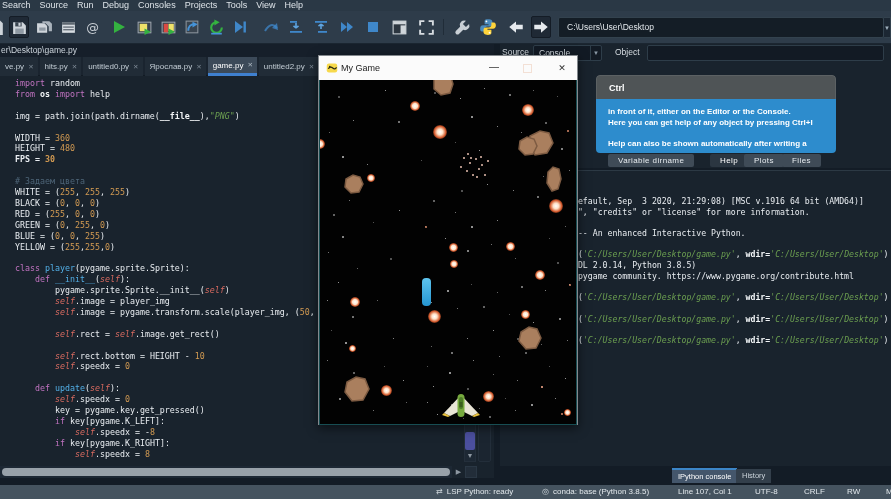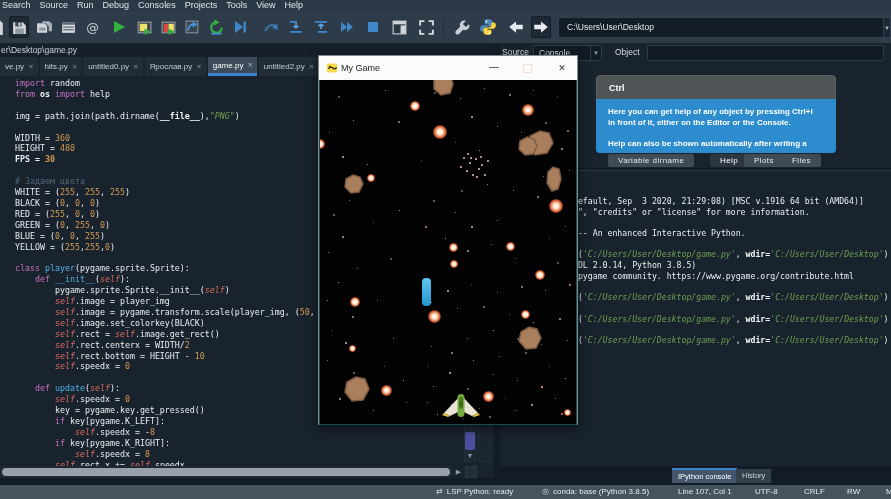--- a/index.html
+++ b/index.html
@@ -300,34 +300,31 @@
         <div class="cl" style="top: 132.8px;"><span class="tk-n">RED = (</span><span class="tk-m">255</span><span class="tk-n">, </span><span class="tk-m">0</span><span class="tk-n">, </span><span class="tk-m">0</span><span class="tk-n">)</span></div>
         <div class="cl" style="top: 143.7px;"><span class="tk-n">GREEN = (</span><span class="tk-m">0</span><span class="tk-n">, </span><span class="tk-m">255</span><span class="tk-n">, </span><span class="tk-m">0</span><span class="tk-n">)</span></div>
         <div class="cl" style="top: 154.6px;"><span class="tk-n">BLUE = (</span><span class="tk-m">0</span><span class="tk-n">, </span><span class="tk-m">0</span><span class="tk-n">, </span><span class="tk-m">255</span><span class="tk-n">)</span></div>
         <div class="cl" style="top: 165.5px;"><span class="tk-n">YELLOW = (</span><span class="tk-m">255</span><span class="tk-n">,</span><span class="tk-m">255</span><span class="tk-n">,</span><span class="tk-m">0</span><span class="tk-n">)</span></div>
         <div class="cl" style="top: 176.4px;"></div>
         <div class="cl" style="top: 187.3px;"><span class="tk-k">class </span><span class="tk-f">player</span><span class="tk-n">(pygame.sprite.Sprite):</span></div>
         <div class="cl" style="top: 198.2px;"><span class="tk-n">    </span><span class="tk-k">def </span><span class="tk-f">__init__</span><span class="tk-n">(</span><span class="tk-e">self</span><span class="tk-n">):</span></div>
         <div class="cl" style="top: 209.1px;"><span class="tk-n">        pygame.sprite.Sprite.__init__(</span><span class="tk-e">self</span><span class="tk-n">)</span></div>
         <div class="cl" style="top: 220px;"><span class="tk-n">        </span><span class="tk-e">self</span><span class="tk-n">.image = player_img</span></div>
         <div class="cl" style="top: 230.9px;"><span class="tk-n">        </span><span class="tk-e">self</span><span class="tk-n">.image = pygame.transform.scale(player_img, (</span><span class="tk-m">50</span><span class="tk-n">,</span></div>
-        <div class="cl" style="top: 241.8px;"><span class="tk-n">        </span><span class="tk-e">self</span><span class="tk-n">.image.set_colorkey(BLACK)</span></div>
         <div class="cl" style="top: 252.7px;"><span class="tk-n">        </span><span class="tk-e">self</span><span class="tk-n">.rect = </span><span class="tk-e">self</span><span class="tk-n">.image.get_rect()</span></div>
-        <div class="cl" style="top: 263.6px;"><span class="tk-n">        </span><span class="tk-e">self</span><span class="tk-n">.rect.centerx = WIDTH/</span><span class="tk-m">2</span></div>
         <div class="cl" style="top: 274.5px;"><span class="tk-n">        </span><span class="tk-e">self</span><span class="tk-n">.rect.bottom = HEIGHT - </span><span class="tk-m">10</span></div>
         <div class="cl" style="top: 285.4px;"><span class="tk-n">        </span><span class="tk-e">self</span><span class="tk-n">.speedx = </span><span class="tk-m">0</span></div>
         <div class="cl" style="top: 296.3px;"></div>
         <div class="cl" style="top: 307.2px;"><span class="tk-n">    </span><span class="tk-k">def </span><span class="tk-f">update</span><span class="tk-n">(</span><span class="tk-e">self</span><span class="tk-n">):</span></div>
         <div class="cl" style="top: 318.1px;"><span class="tk-n">        </span><span class="tk-e">self</span><span class="tk-n">.speedx = </span><span class="tk-m">0</span></div>
         <div class="cl" style="top: 329px;"><span class="tk-n">        key = pygame.key.get_pressed()</span></div>
         <div class="cl" style="top: 339.9px;"><span class="tk-n">        </span><span class="tk-k">if </span><span class="tk-n">key[pygame.K_LEFT]:</span></div>
         <div class="cl" style="top: 350.8px;"><span class="tk-n">            </span><span class="tk-e">self</span><span class="tk-n">.speedx = -</span><span class="tk-m">8</span></div>
         <div class="cl" style="top: 361.7px;"><span class="tk-n">        </span><span class="tk-k">if </span><span class="tk-n">key[pygame.K_RIGHT]:</span></div>
         <div class="cl" style="top: 372.6px;"><span class="tk-n">            </span><span class="tk-e">self</span><span class="tk-n">.speedx = </span><span class="tk-m">8</span></div>
-        <div class="cl" style="top: 383.5px;"><span class="tk-n">        </span><span class="tk-e">self</span><span class="tk-n">.rect.x += </span><span class="tk-e">self</span><span class="tk-n">.speedx</span></div>
       </div>
     <div id="ed-vscroll"></div>
     <div id="ed-vthumb"></div>
     <div id="ed-vdown">▼</div>
     <div id="ed-flag"></div>
     <div id="ed-hscroll"></div>
     <div id="ed-hthumb"></div>
     <div id="ed-harrow">▶</div>
     <div id="ed-corner"></div>
   </div>
@@ -339,22 +336,22 @@
   <div id="hh-combo" class="abs">
     <span>Console</span>
     <span class="arrow">▼</span>
   </div>
   <div id="hh-objfield" class="abs"></div>
 
   <div id="helppane" class="abs">
     <div id="usage-box">
       <div id="usage-head">Ctrl</div>
       <div id="usage-body">
+          <div class="uline">in front of it, either on the Editor or the Console.</div>
           <div class="uline">Here you can get help of any object by pressing Ctrl+I</div>
-          <div class="uline">in front of it, either on the Editor or the Console.</div>
           <div class="uline"></div>
           <div class="uline">Help can also be shown automatically after writing a</div>
         </div>
     </div>
   </div>
   <div id="helptabs" class="abs">
       <div class="mini-tab" style="left: 108px;">Variable dirname</div>
       <div class="mini-tab active" style="left: 210px;">Help</div>
       <div class="mini-tab" style="left: 244px;">Plots</div>
       <div class="mini-tab" style="left: 282px;">Files</div>

